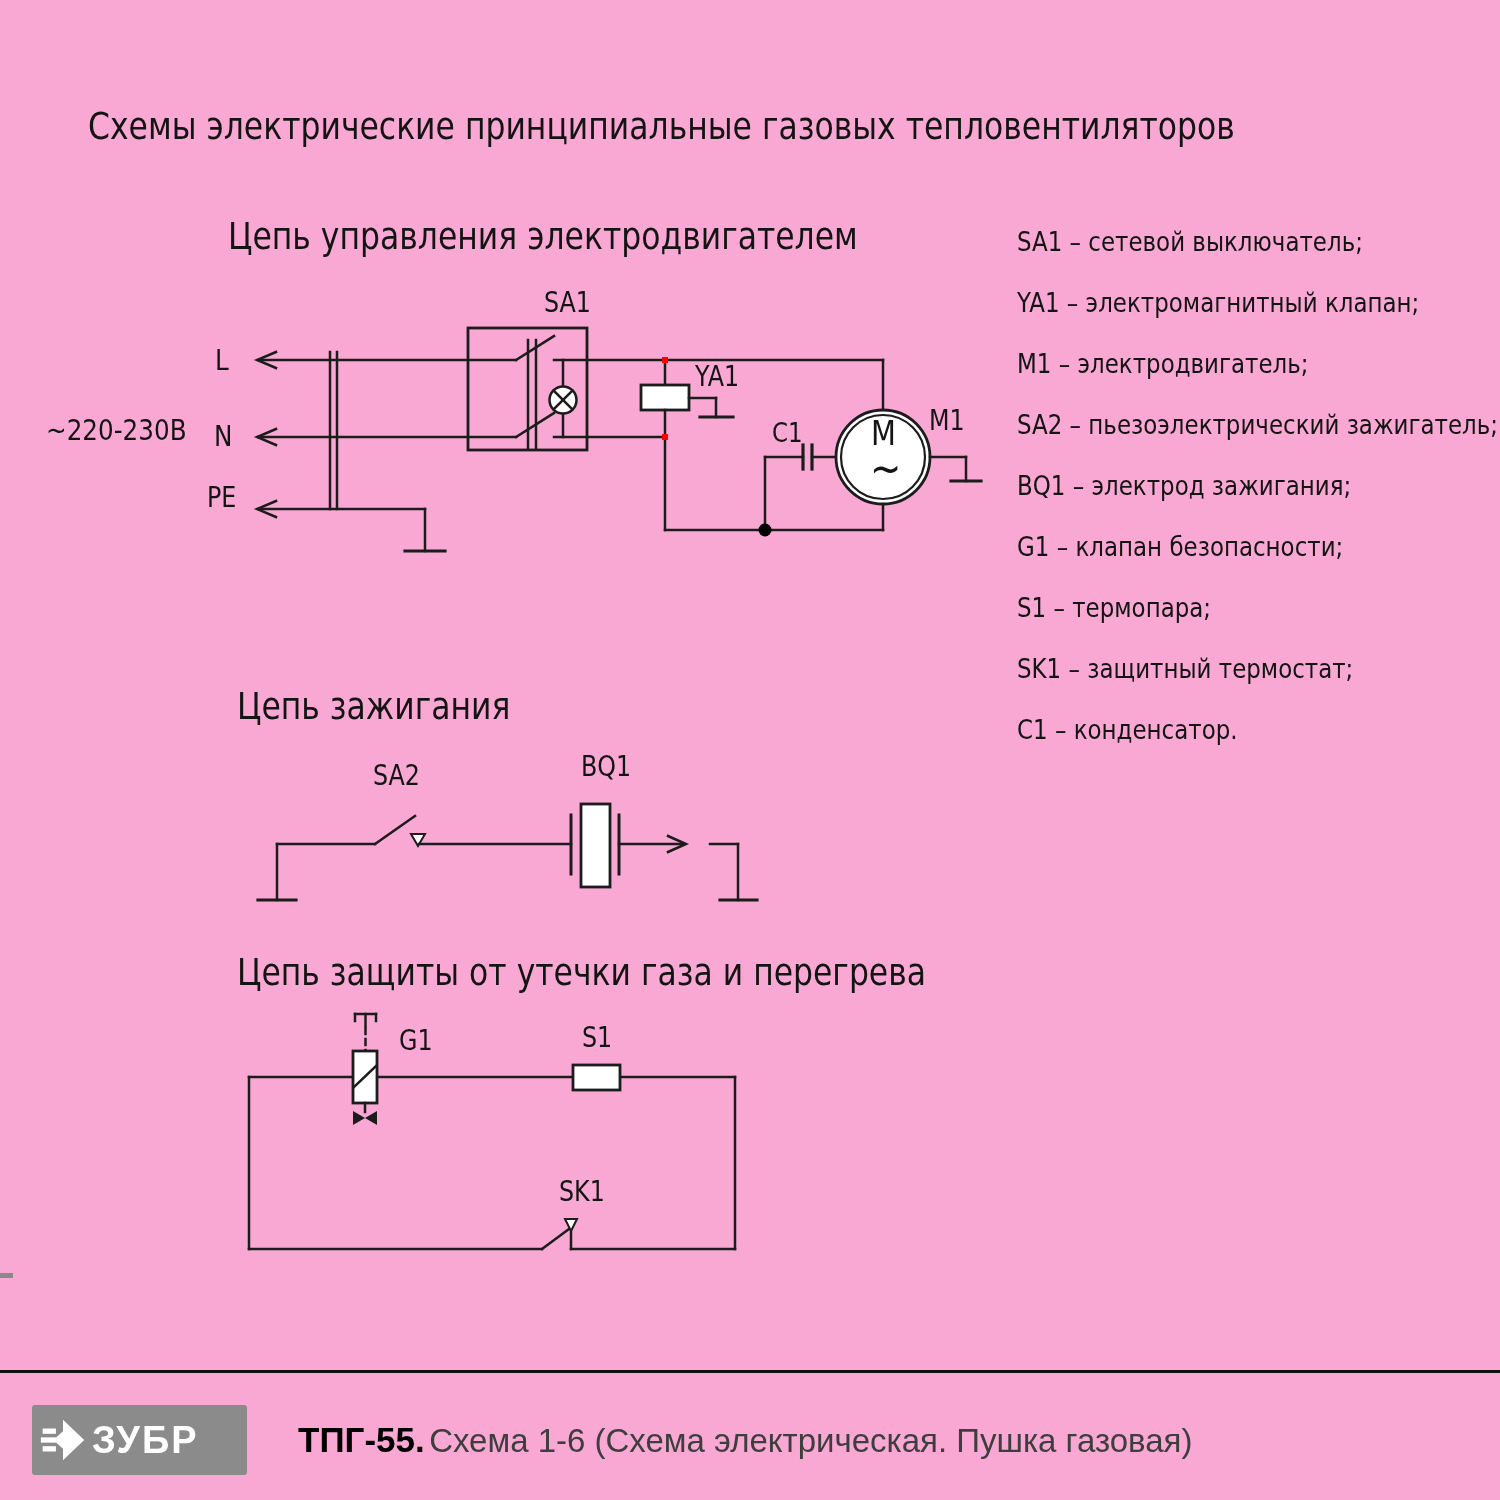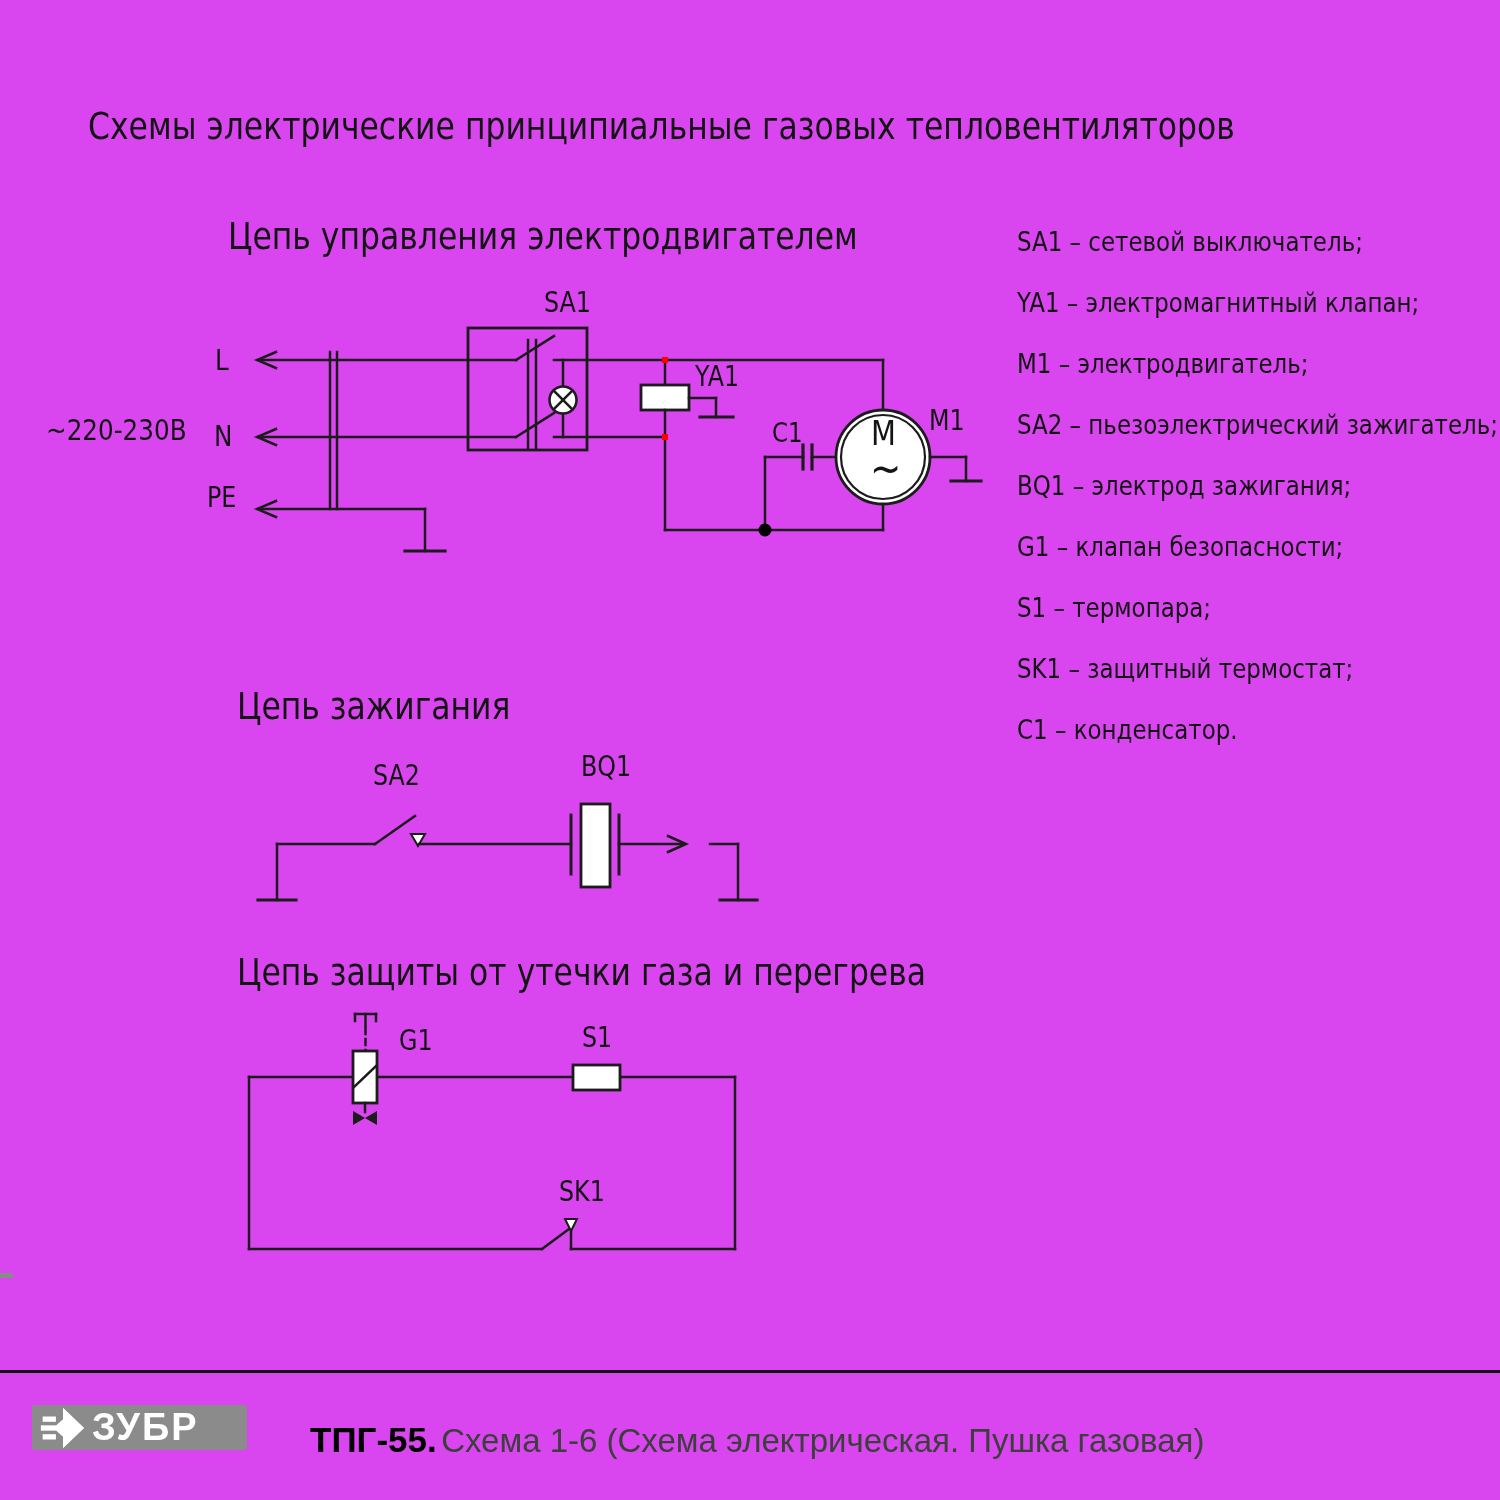--- a/index.html
+++ b/index.html
@@ -1,35 +1,35 @@
 <!DOCTYPE html>
 <html><head>
 <meta charset="utf-8">
 <style>
   html,body{margin:0;padding:0;background:#ffffff;}
-  .page{position:relative;width:1500px;height:1500px;background:#d946ef;overflow:hidden;
+  .page{position:relative;width:1500px;height:1500px;background:#f9a8d4;overflow:hidden;
         font-family:"Liberation Sans",sans-serif;}
   
   .gost{position:absolute;font-family:"DejaVu Sans",sans-serif;color:#141414;
         white-space:nowrap;transform:scaleX(0.85);transform-origin:left top;line-height:1.12;}
   .main-title{font-size:37px;}
   .sect-title{font-size:37px;}
   .comp{font-size:28px;}
   .legend-item{font-size:27px;}
   svg.wires{position:absolute;left:0;top:0;}
   .separator{position:absolute;left:0;top:1370px;width:1500px;height:3px;background:#111;}
   .edge-dash{position:absolute;left:0;top:1273px;width:13px;height:5px;background:#8a8a8a;}
-  .logo{position:absolute;left:32px;top:1405px;width:215px;height:45px;background:#8b8b8b;
+  .logo{position:absolute;left:32px;top:1405px;width:215px;height:70px;background:#8b8b8b;
         border-radius:3px;display:flex;align-items:center;}
   .logo .emblem{margin-left:8px;flex:0 0 auto;display:block;}
   .logo .brand{color:#fff;font-weight:bold;font-size:38px;letter-spacing:2px;
         font-family:"Liberation Sans",sans-serif;margin-left:6px;}
   .footer-caption{position:absolute;left:298px;top:1420px;white-space:nowrap;
         font-family:"Liberation Sans",sans-serif;}
-  .footer-caption .model{font-size:35px;font-weight:700;color:#000;margin-left:12px;}
+  .footer-caption .model{font-size:35px;font-weight:700;color:#000;}
   .footer-caption .caption{font-size:33px;font-weight:400;color:#3e3e3e;}
 </style>
 </head>
 <body>
 
 <div class="page">
 
   <svg class="wires" width="1500" height="1500" viewBox="0 0 1500 1500" stroke="#1c1c1c" stroke-width="2.5" fill="none" stroke-linecap="square">
 
     <g>

